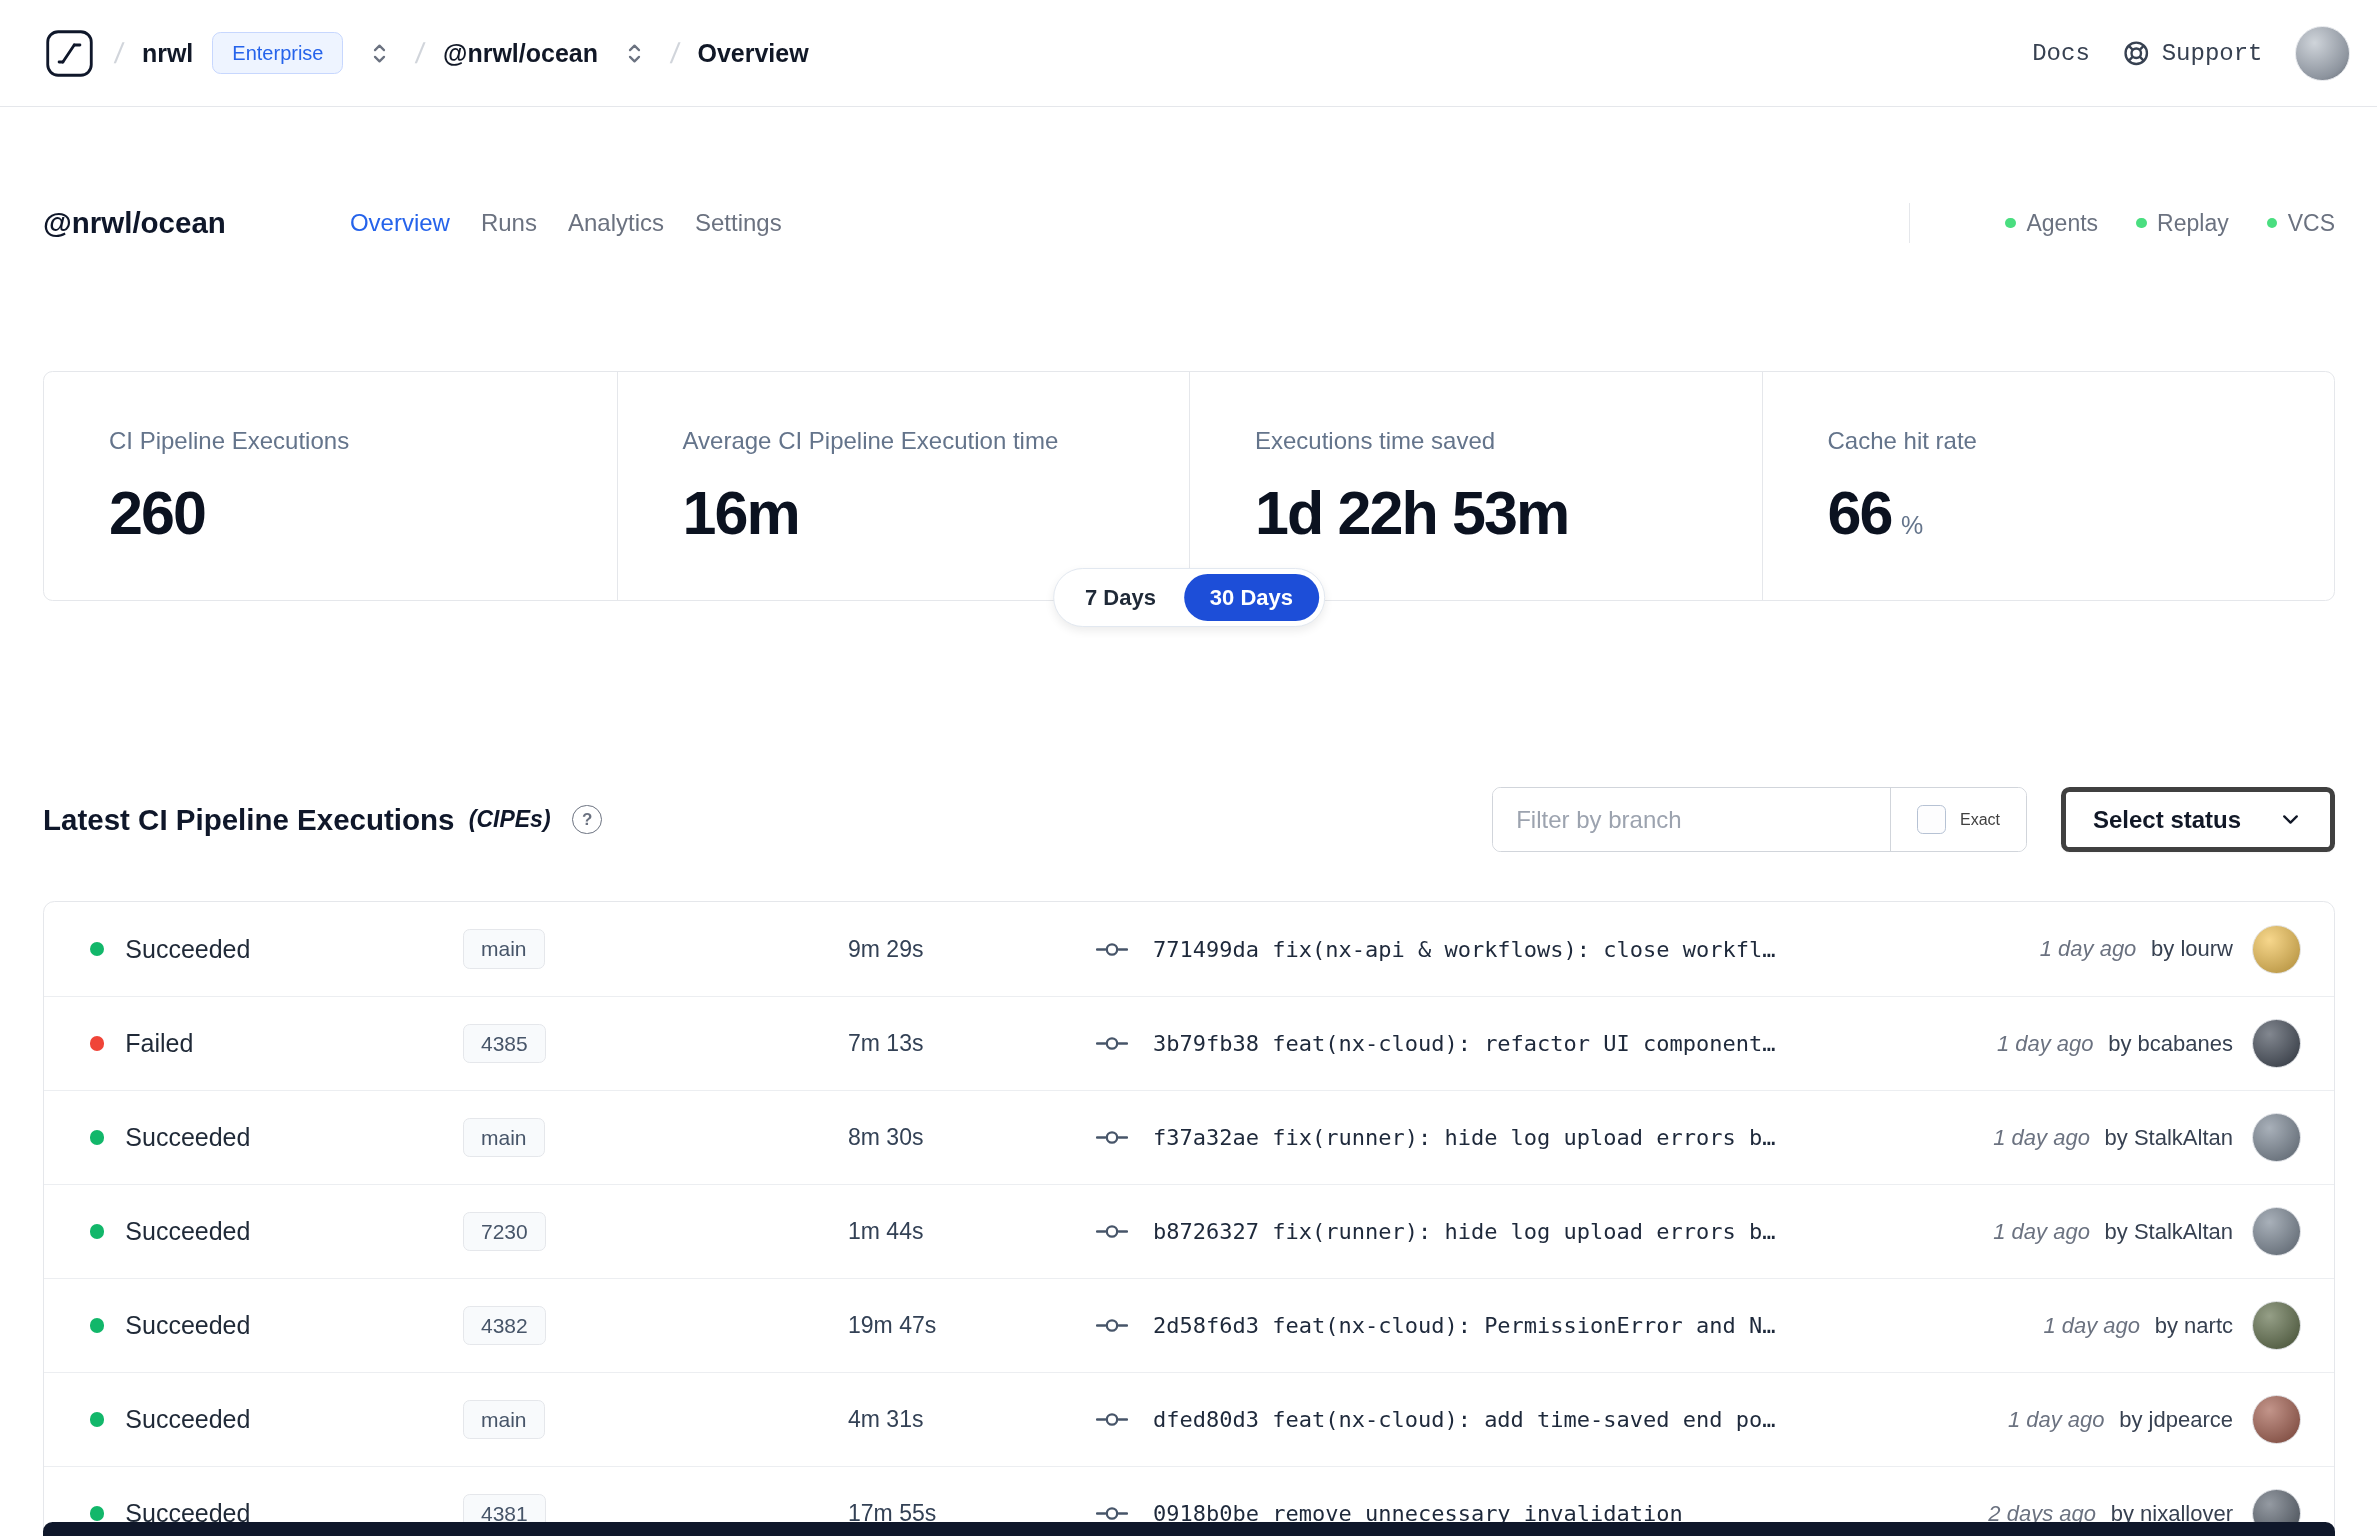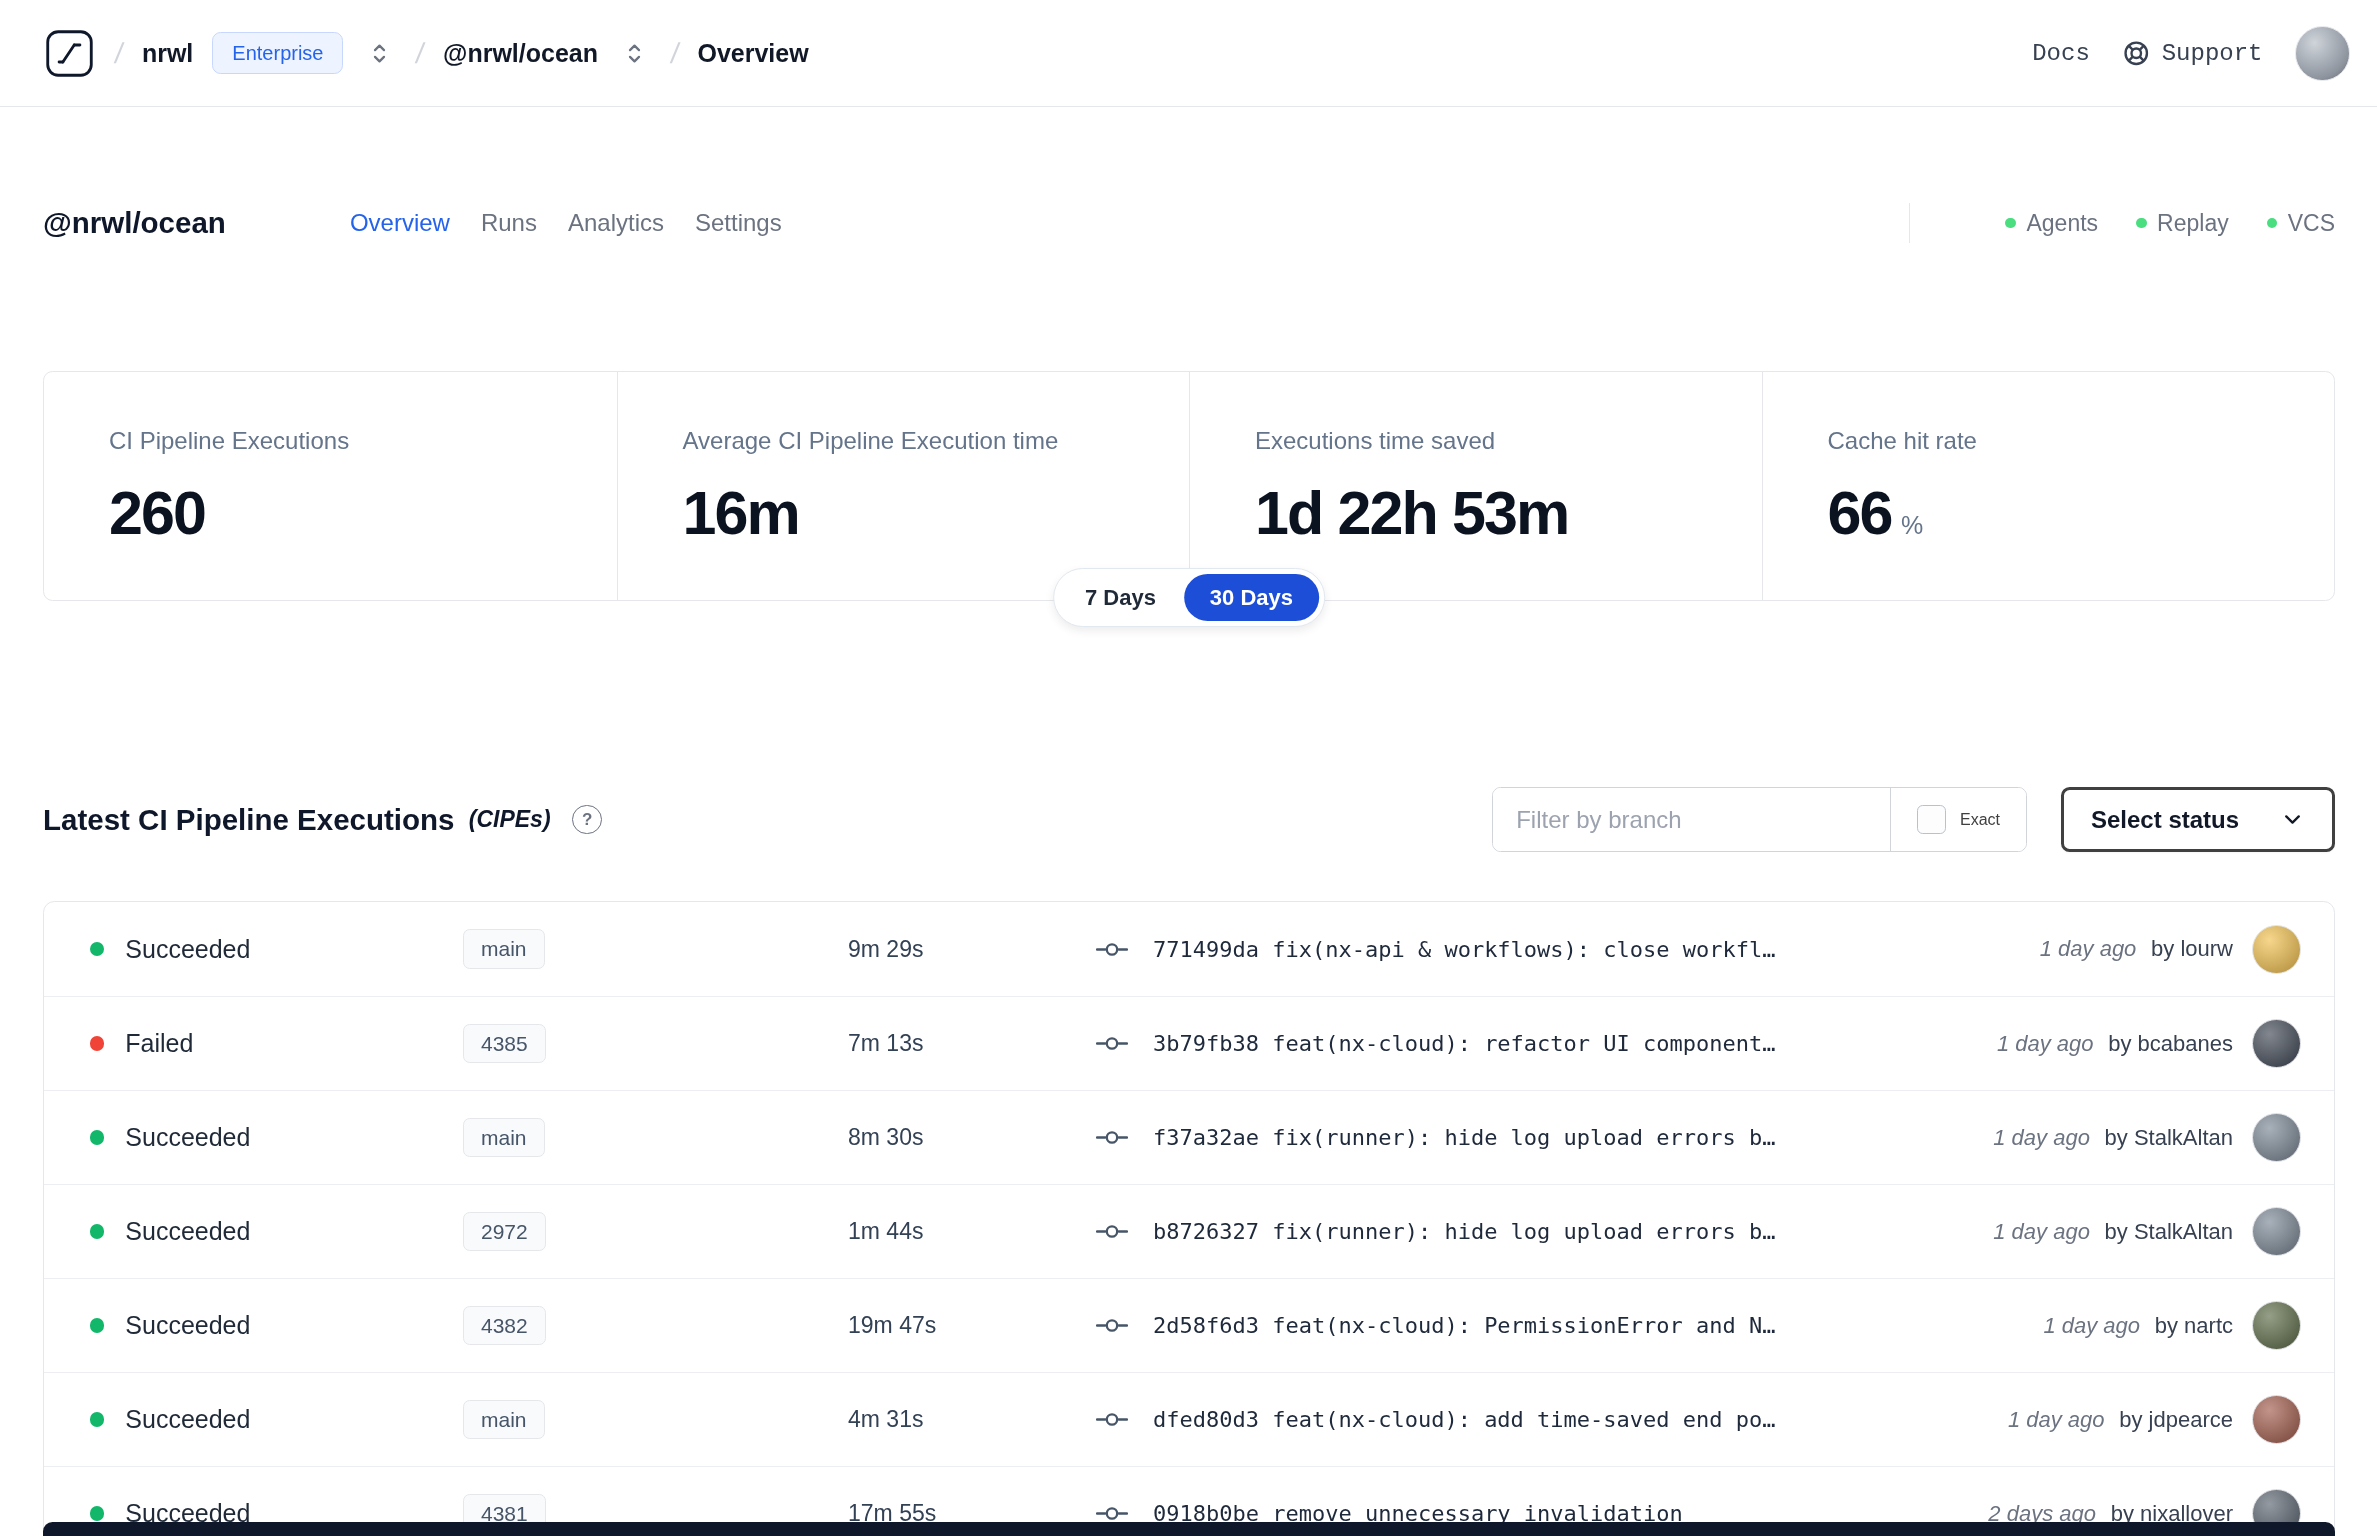--- a/index.html
+++ b/index.html
@@ -92,21 +92,21 @@
   .exact-wrap {
     border-left:1px solid #d1d5db; display:flex; align-items:center;
     gap:14.3px; padding:0 26px; background:#fff;
   }
   .checkbox {
     width:28.5px; height:28.5px; border:1px solid #b6c2d4; border-radius:5.7px; background:#fdfdfe; cursor:pointer;
   }
   .exact-label { font-size:16px; color:#404040; }
   .select-status {
     margin-left:34px; height:65px; min-width:274px; padding:0 27px;
-    background:#fff; border:3px solid #404040; border-radius:8.6px;
+    background:#fff; border:5px solid #404040; border-radius:8.6px;
     display:flex; align-items:center; justify-content:space-between; gap:17px;
     font-size:24px; font-weight:600; color:#111827; cursor:pointer; font-family:inherit;
     box-shadow:0 1px 1.9px rgba(0,0,0,0.04);
   }
 
   
   .cipe-table {
     margin:49px 43px 0 43px; border:1px solid #e5e7eb; border-radius:11.4px; background:#fff;
   }
   .cipe-row {
@@ -339,21 +339,21 @@
       </span>
       <span class="row-avatar" style="background: radial-gradient(circle at 35% 30%, rgba(255, 255, 255, 0.35), rgba(0, 0, 0, 0.28)), rgb(122, 134, 148);"></span>
     </div>
   </div>
     <div class="cipe-row">
     <div class="cell-status">
       <span class="row-dot" style="background: rgb(18, 183, 106);"></span>
       <span class="row-status-label">Succeeded</span>
     </div>
     <div class="cell-ref">
-      <span class="ref-badge">2972</span>
+      <span class="ref-badge">7230</span>
     </div>
     <div class="cell-duration">1m 44s</div>
     <div class="cell-commit">
       <svg class="commit-icon" width="32" height="23" viewBox="0 0 34 24" fill="none" stroke="#475569" stroke-width="2.4" stroke-linecap="round">
         <line x1="1" y1="12" x2="10" y2="12"></line>
         <circle cx="17" cy="12" r="5.5"></circle>
         <line x1="24" y1="12" x2="33" y2="12"></line>
       </svg>
       <span class="commit-text">b8726327 fix(runner): hide log upload errors b…</span>
     </div>

